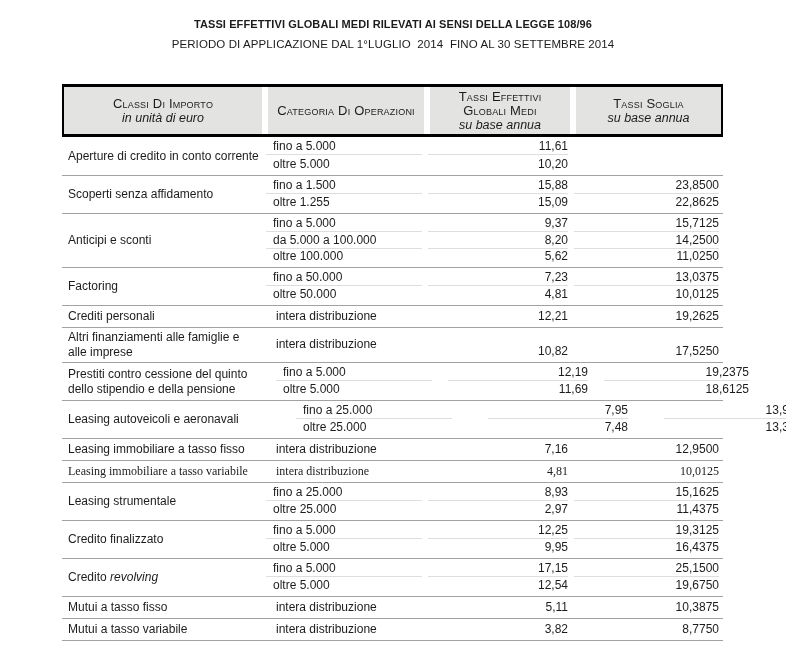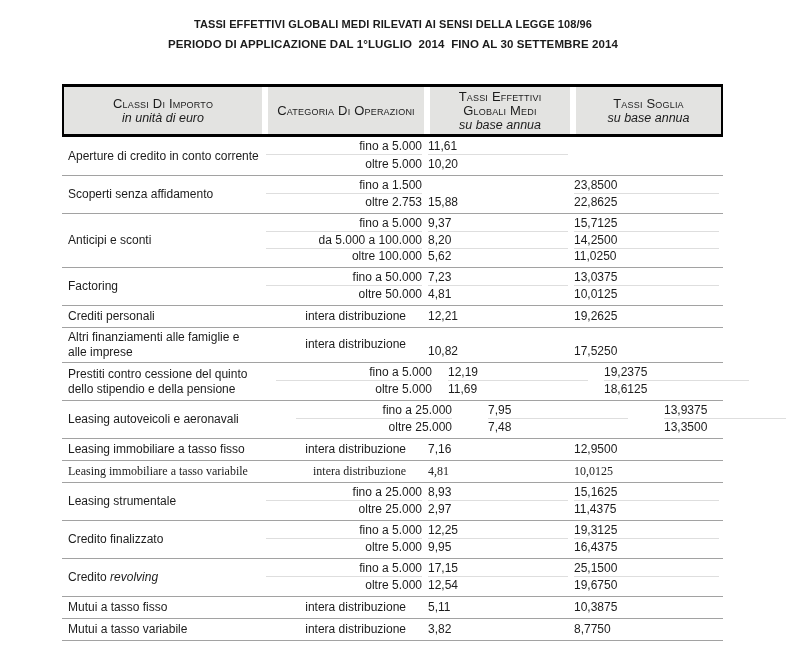--- a/index.html
+++ b/index.html
@@ -15,21 +15,21 @@
     width:786px;height:651px;overflow:hidden;position:relative;
     font-family:"Liberation Sans","DejaVu Sans",sans-serif;
     color:var(--text);
   }
   .doc{position:absolute;inset:0;}
   .title{
     margin-top:18px;text-align:center;font-weight:bold;font-size:11px;
     letter-spacing:.1px;white-space:pre;
   }
   .subtitle{
-    margin-top:8px;text-align:center;font-weight:bold;font-size:11.5px;
+    margin-top:8px;text-align:center;font-weight:normal;font-size:11.5px;
     letter-spacing:.1px;white-space:pre;
   }
   .tbl{position:absolute;left:62px;top:84px;width:661px;}
   
   .tbl-head{
     display:grid;
     grid-template-columns:198px 156px 140px 145px;
     column-gap:6px;
     border-top:3px solid var(--border-dark);
     border-bottom:3px solid var(--border-dark);
@@ -63,23 +63,23 @@
   .cat{
     display:flex;flex-direction:column;justify-content:center;
     padding-left:6px;font-size:12px;line-height:15px;
   }
   .stack{
     display:flex;flex-direction:column;justify-content:space-between;
   }
   .cls,.num{
     font-size:12px;line-height:15px;height:16px;
   }
-  .cls{padding-left:7px;text-align:right;}
-  .num{text-align:left;}
-  .cls:only-child{margin:auto 16px;}
+  .cls{padding-left:7px;text-align:left;}
+  .num{text-align:right;}
+  .cls:only-child{margin:auto 3px;}
   .num:only-child{margin-top:auto;}
   .cls:not(:last-child),.num:not(:last-child){border-bottom:1px solid var(--subrow-line);}
 </style>
 </head>
 <body>
 
 <div class="doc">
   <div class="title">TASSI EFFETTIVI GLOBALI MEDI RILEVATI AI SENSI DELLA LEGGE 108/96</div>
   <div class="subtitle">PERIODO DI APPLICAZIONE DAL 1°LUGLIO  2014  FINO AL 30 SETTEMBRE 2014</div>
 
@@ -115,24 +115,25 @@
             <div class="num">11,61</div>
             <div class="num">10,20</div>
           </div>
         </div>
         <div class="grp" style="min-height: 38px;">
           <div class="cat">
             <span>Scoperti senza affidamento</span>
           </div>
           <div class="stack">
             <div class="cls">fino a 1.500</div>
-            <div class="cls">oltre 2.753</div>
+            <div class="cls">oltre 1.255</div>
           </div>
           <div class="stack">
             <div class="num">15,88</div>
+            <div class="num">15,09</div>
           </div>
           <div class="stack">
             <div class="num">23,8500</div>
             <div class="num">22,8625</div>
           </div>
         </div>
         <div class="grp" style="min-height: 54px;">
           <div class="cat">
             <span>Anticipi e sconti</span>
           </div>

